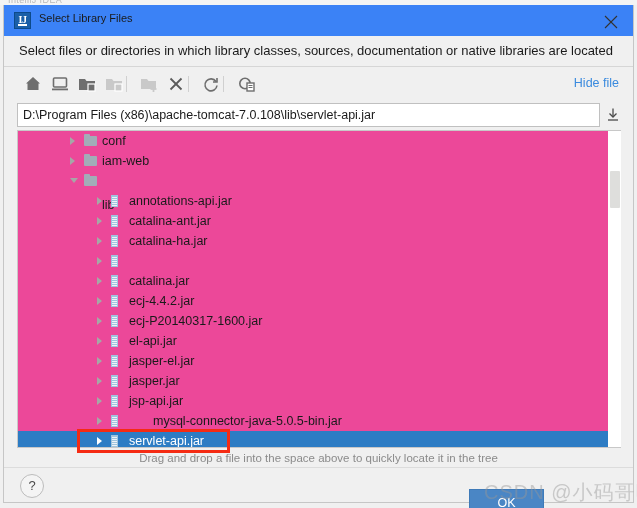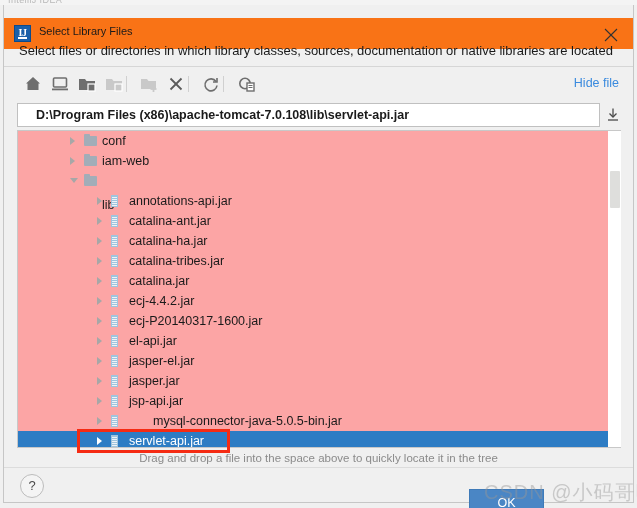--- a/index.html
+++ b/index.html
@@ -44,22 +44,21 @@
     background: #f0f0f0;
     border: 1px solid #c6c6c6;
     border-top: none;
     box-sizing: border-box;
   }
 
   
   .titlebar {
     position: relative;
     height: 31px;
-    background: #f97316;
-    margin-top: 13px;
+    background: #3b82f6;
   }
   .ij-logo {
     position: absolute;
     left: 10px; top: 7px;
     width: 17px; height: 17px;
     background: #1a5fa8;
     border: 1px solid #0d4a8a;
     box-sizing: border-box;
   }
   .ij-logo .gl {
@@ -147,38 +146,37 @@
   .path-field {
     position: absolute;
     left: 13px; top: 2px;
     width: 583px; height: 24px;
     background: #ffffff;
     border: 1px solid #c0c0c0;
     box-sizing: border-box;
     font-size: 12.5px;
     color: #1a1a1a;
     line-height: 22px;
-    padding-left: 18px;
+    padding-left: 5px;
     white-space: nowrap;
     overflow: hidden;
-    font-weight: bold;
   }
   .path-dl {
     position: absolute;
     right: 12px; top: 6px;
     width: 16px; height: 16px;
     cursor: pointer;
   }
 
   
   .tree-panel {
     position: absolute;
     left: 13px; top: 125px;
     width: 604px; height: 318px;
-    background: #fca5a5;
+    background: #ec4899;
     border: 1px solid #c8c8c8;
     border-right: none;
     box-sizing: border-box;
     overflow: hidden;
   }
   .tree-rows {
     position: absolute;
     left: 0; top: 0;
     width: 604px;
   }
@@ -476,21 +474,20 @@
             <div class="lbl" style="left: 111px;">catalina-ant.jar</div>
           </div>
           <div class="row">
             <div class="arrow" style="left: 79px;"></div>
             <div class="ic-jar" style="left: 93px;"></div>
             <div class="lbl" style="left: 111px;">catalina-ha.jar</div>
           </div>
           <div class="row">
             <div class="arrow" style="left: 79px;"></div>
             <div class="ic-jar" style="left: 93px;"></div>
-            <div class="lbl" style="left: 111px;">catalina-tribes.jar</div>
           </div>
           <div class="row">
             <div class="arrow" style="left: 79px;"></div>
             <div class="ic-jar" style="left: 93px;"></div>
             <div class="lbl" style="left: 111px;">catalina.jar</div>
           </div>
           <div class="row">
             <div class="arrow" style="left: 79px;"></div>
             <div class="ic-jar" style="left: 93px;"></div>
             <div class="lbl" style="left: 111px;">ecj-4.4.2.jar</div>

